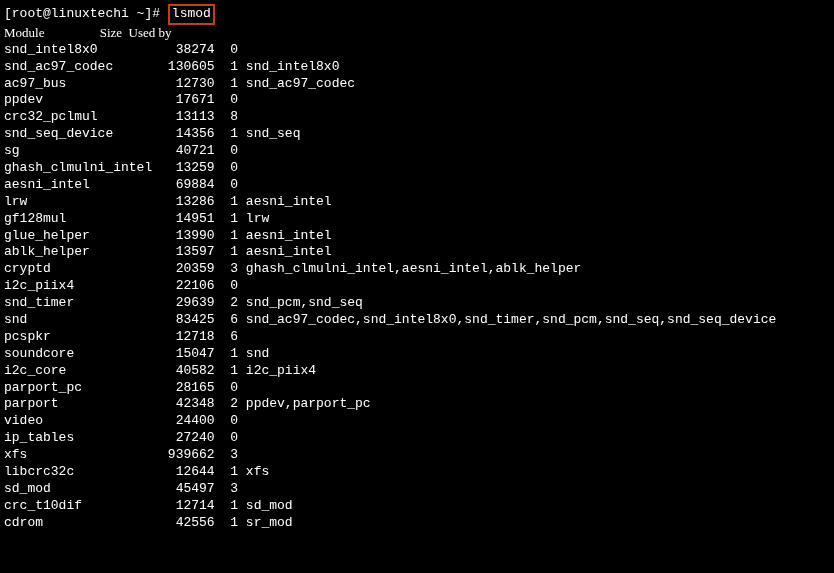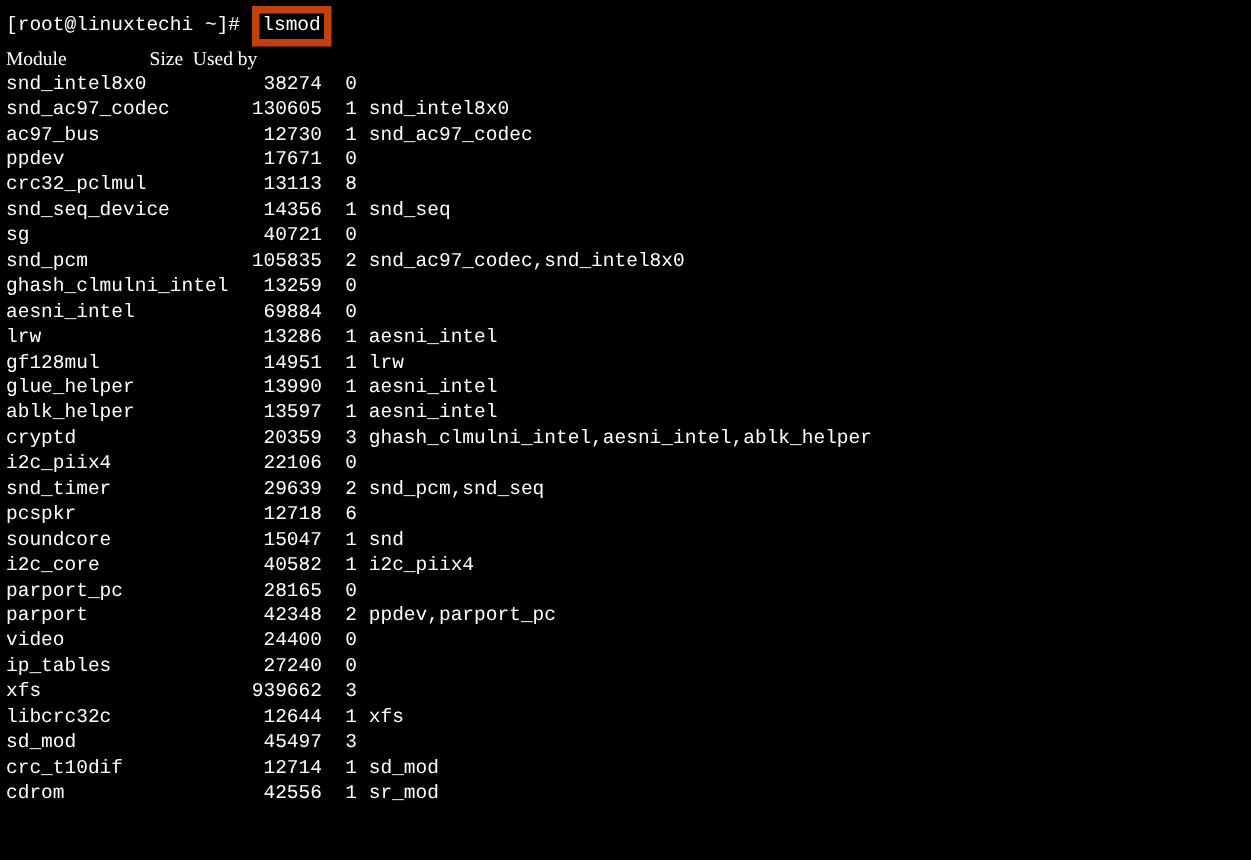--- a/index.html
+++ b/index.html
@@ -15,21 +15,21 @@
       line-height: 1.3;
       padding: 4px;
       width: 834px;
       height: 573px;
       overflow: hidden;
     }
     .prompt-line {
       white-space: pre;
     }
     .cmd-highlight {
-      border: 5px solid #c2410c;
+      border: 2px solid #c2410c;
       padding: 0 2px;
       display: inline-block;
     }
     .header-row {
       white-space: pre;
       font-family: Liberation Serif, serif;
     }
     .module-row {
       white-space: pre;
     }
@@ -40,30 +40,30 @@
 <div class="prompt-line"><span>[root@linuxtechi ~]# </span><span class="cmd-highlight">lsmod</span></div>
 <div class="header-row">Module                 Size  Used by</div>
 <div id="module-list">
     <div class="module-row">snd_intel8x0          38274  0</div>
     <div class="module-row">snd_ac97_codec       130605  1 snd_intel8x0</div>
     <div class="module-row">ac97_bus              12730  1 snd_ac97_codec</div>
     <div class="module-row">ppdev                 17671  0</div>
     <div class="module-row">crc32_pclmul          13113  8</div>
     <div class="module-row">snd_seq_device        14356  1 snd_seq</div>
     <div class="module-row">sg                    40721  0</div>
-    <div class="module-row">snd_pcm              105835  2 snd_ac97_codec,snd_intel8x0</div>
     <div class="module-row">ghash_clmulni_intel   13259  0</div>
     <div class="module-row">aesni_intel           69884  0</div>
     <div class="module-row">lrw                   13286  1 aesni_intel</div>
     <div class="module-row">gf128mul              14951  1 lrw</div>
     <div class="module-row">glue_helper           13990  1 aesni_intel</div>
     <div class="module-row">ablk_helper           13597  1 aesni_intel</div>
     <div class="module-row">cryptd                20359  3 ghash_clmulni_intel,aesni_intel,ablk_helper</div>
     <div class="module-row">i2c_piix4             22106  0</div>
     <div class="module-row">snd_timer             29639  2 snd_pcm,snd_seq</div>
+    <div class="module-row">snd                   83425  6 snd_ac97_codec,snd_intel8x0,snd_timer,snd_pcm,snd_seq,snd_seq_device</div>
     <div class="module-row">pcspkr                12718  6</div>
     <div class="module-row">soundcore             15047  1 snd</div>
     <div class="module-row">i2c_core              40582  1 i2c_piix4</div>
     <div class="module-row">parport_pc            28165  0</div>
     <div class="module-row">parport               42348  2 ppdev,parport_pc</div>
     <div class="module-row">video                 24400  0</div>
     <div class="module-row">ip_tables             27240  0</div>
     <div class="module-row">xfs                  939662  3</div>
     <div class="module-row">libcrc32c             12644  1 xfs</div>
     <div class="module-row">sd_mod                45497  3</div>

